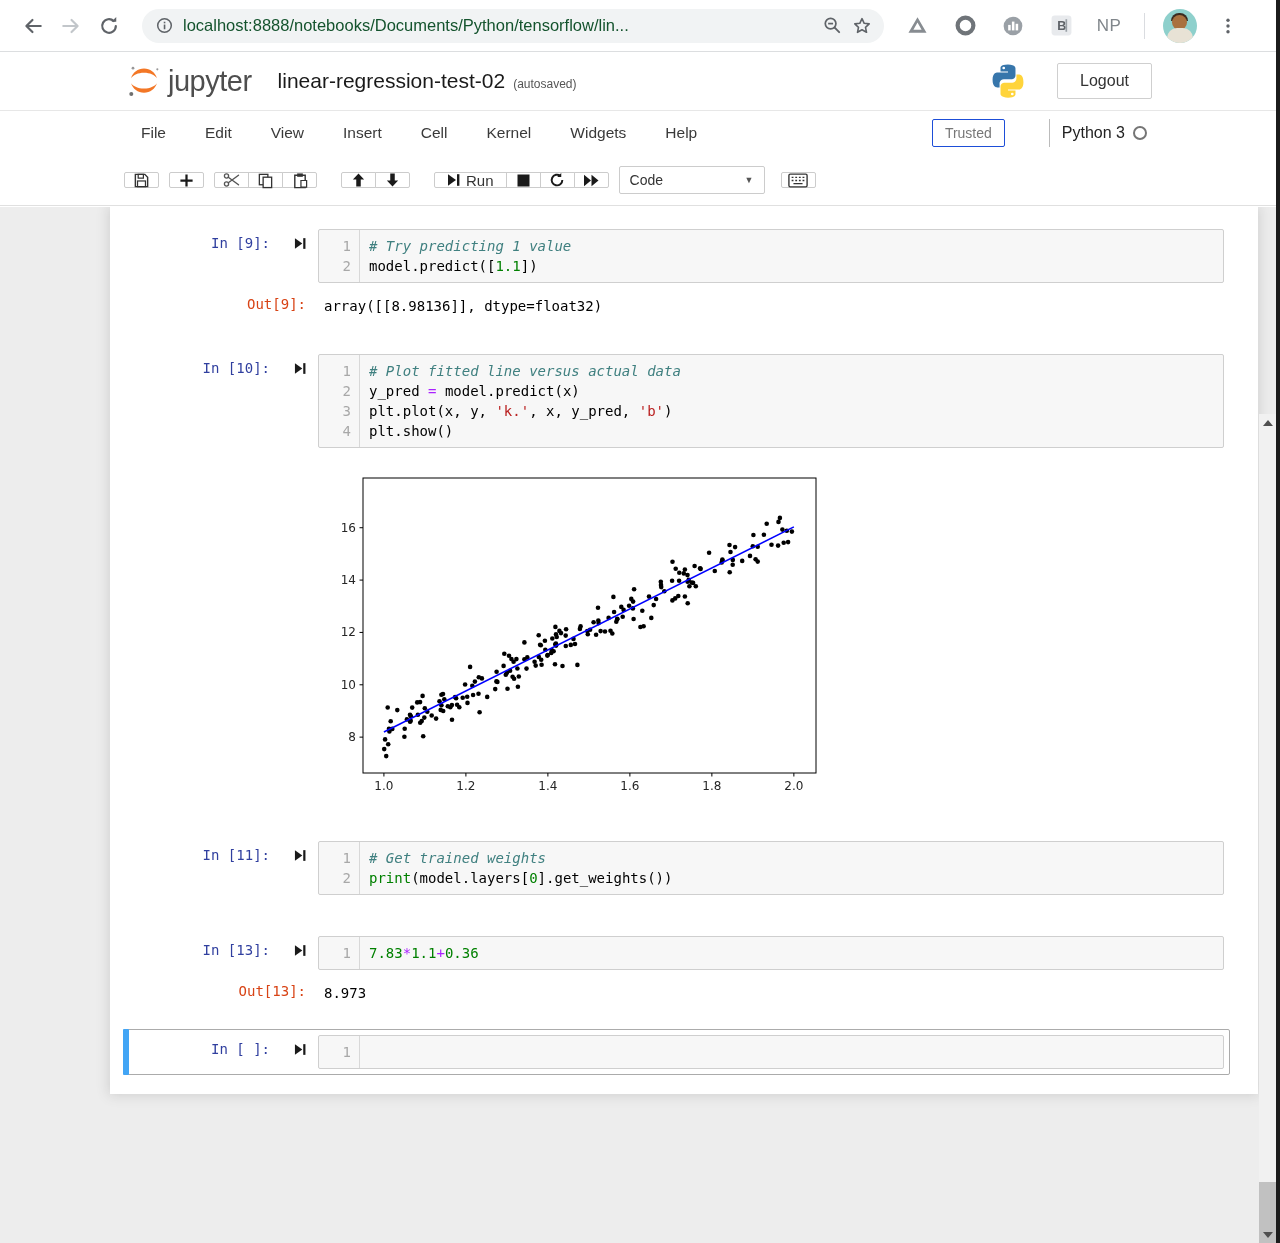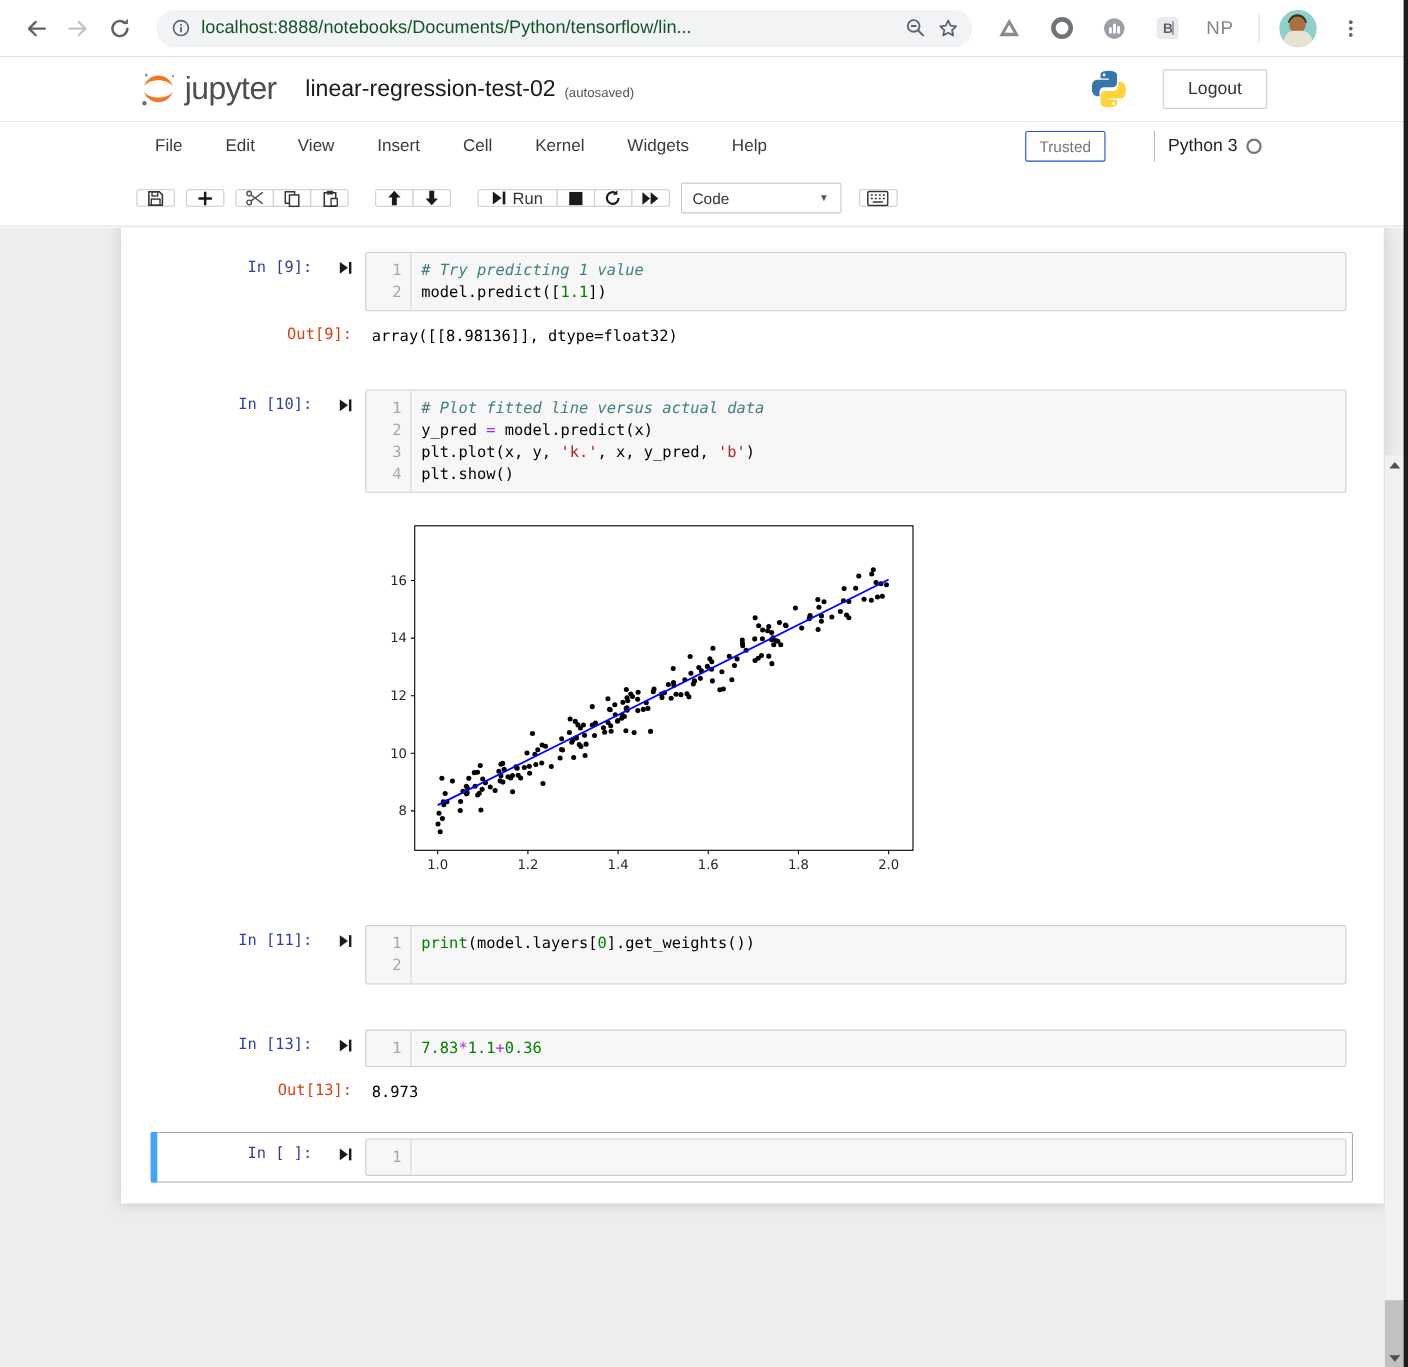--- a/index.html
+++ b/index.html
@@ -58,21 +58,21 @@
   .solo{border-radius:2px}
   .run-label{font-size:15px;margin-left:6px;color:#333}
   .cell-type-select{height:28px;width:146px;border:1px solid #ccc;border-radius:2px;display:flex;
     align-items:center;padding:0 10px;font-size:14px;color:#333;background:#fff;cursor:pointer}
   .cell-type-select .caret{margin-left:auto;font-size:9px;color:#555}
   .mg10{margin-left:10px}.mg24{margin-left:24px}.mg16{margin-left:16px}
 
   
   .site{position:absolute;top:207px;left:0;right:0;bottom:0;background:#ededed;overflow:hidden}
   .notebook{position:absolute;left:110px;top:0;width:1148px;height:887px;background:#fff;
-    box-shadow:0 0 12px 1px rgba(87,87,87,.2);padding:16px 28px 0 27px}
+    box-shadow:0 0 12px 1px rgba(87,87,87,.2);padding:16px 28px 0 13px}
   .cell{padding:5px;position:relative;border:1px solid transparent;border-radius:2px}
   .cell.selected{border-color:#ababab}
   .sel-bar{position:absolute;left:-1px;top:-1px;bottom:-1px;width:6px;background:var(--selected-cell-bar);
     border-radius:1px}
   .row{display:flex;align-items:flex-start}
   .prompt{width:189px;flex:none;display:flex;justify-content:flex-end;align-items:center;gap:24px;
     padding:6px 12px 0 0;font-family:"DejaVu Sans Mono",monospace;font-size:14px}
   .prompt.inp{color:var(--in-prompt)}
   .prompt.outp{color:var(--out-prompt);padding-top:0;align-items:flex-start}
   .runcell-icon{flex:none;display:flex;cursor:pointer}
@@ -612,20 +612,21 @@
                 <rect x="10" y="1.2" width="2.4" height="11.6" fill="#1a1a1a"></rect>
               </svg>
           </span>
         </div>
         <div class="in-box">
           <div class="gutcol">
               <div>1</div>
               <div>2</div>
             </div>
           <div class="codecol">
+              <div class="cline"><span class="tok-comment"># Get trained weights</span></div>
               <div class="cline"><span class="tok-builtin">print</span><span>(model.layers[</span><span class="tok-number">0</span><span>].get_weights())</span></div>
             </div>
         </div>
       </div>
     </div>
 
     <div class="cell gap20">
       <div class="row">
         <div class="prompt inp">
           <span>In [13]:</span>

